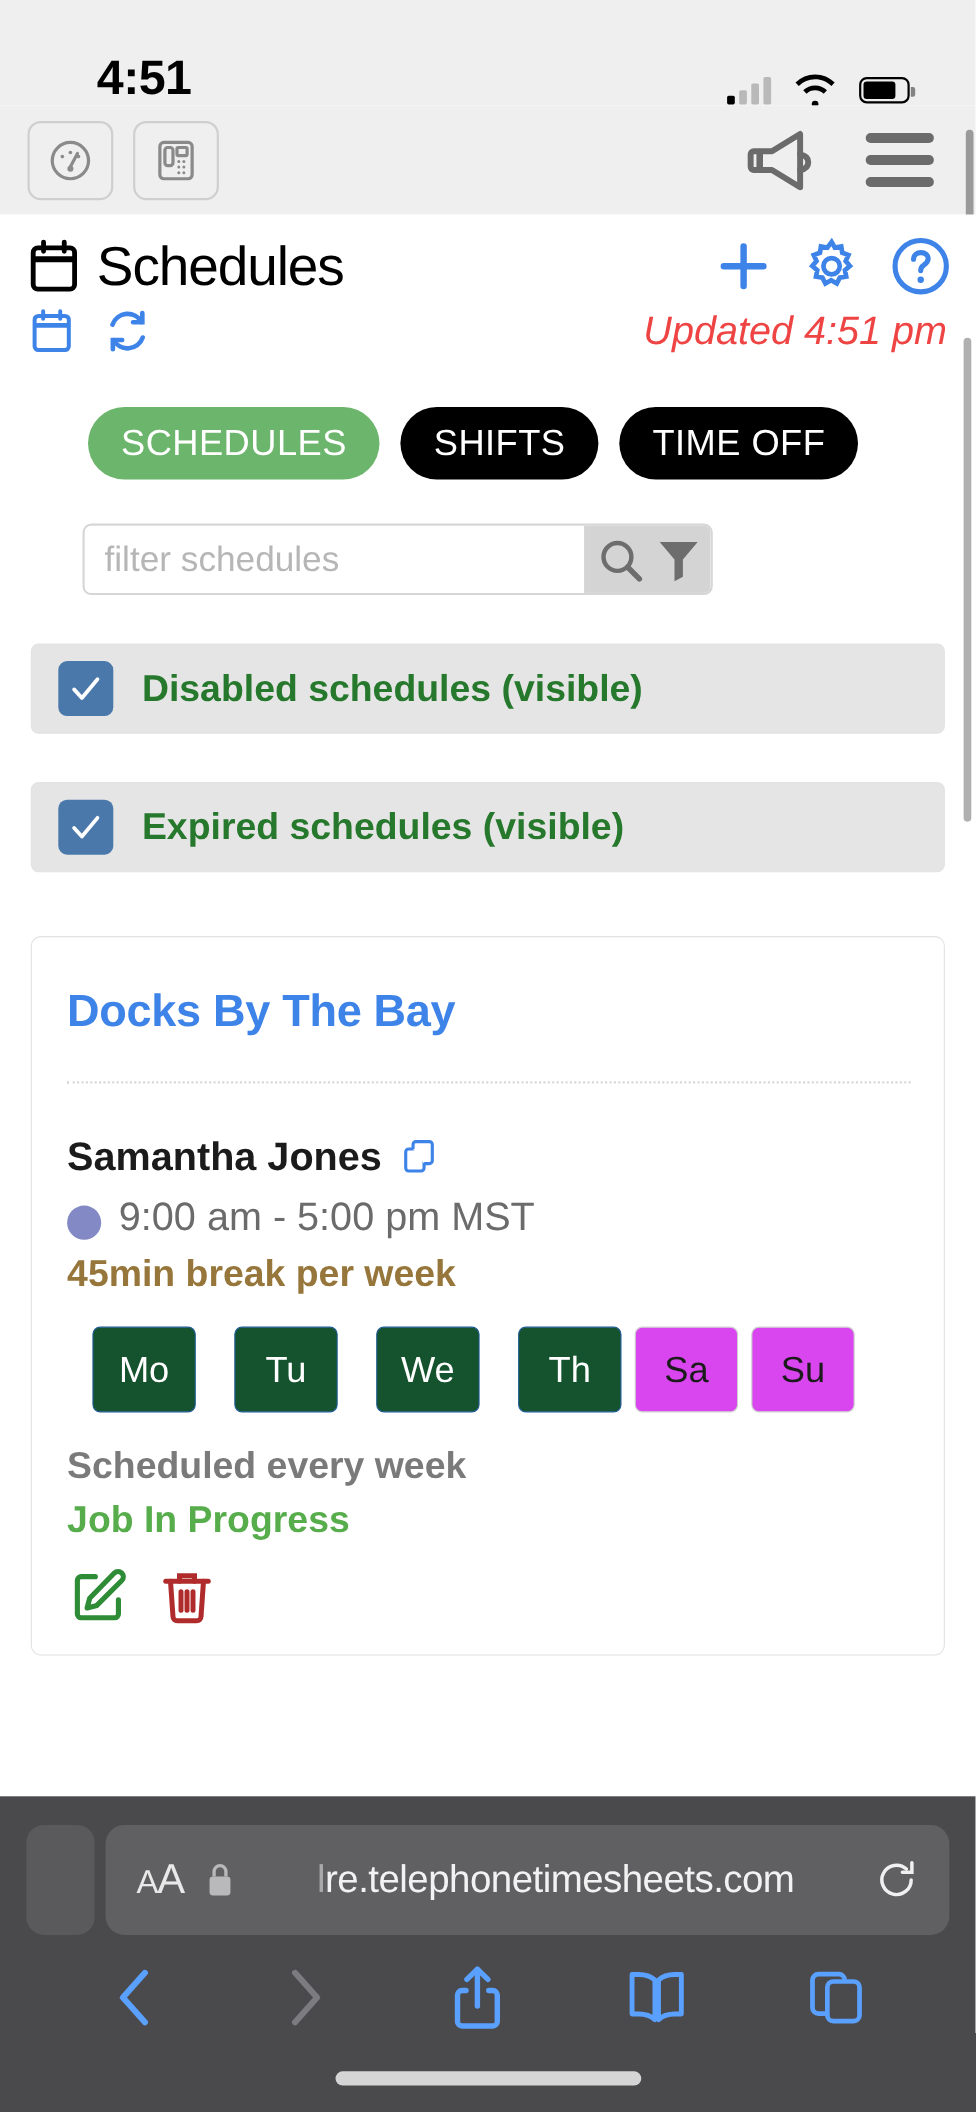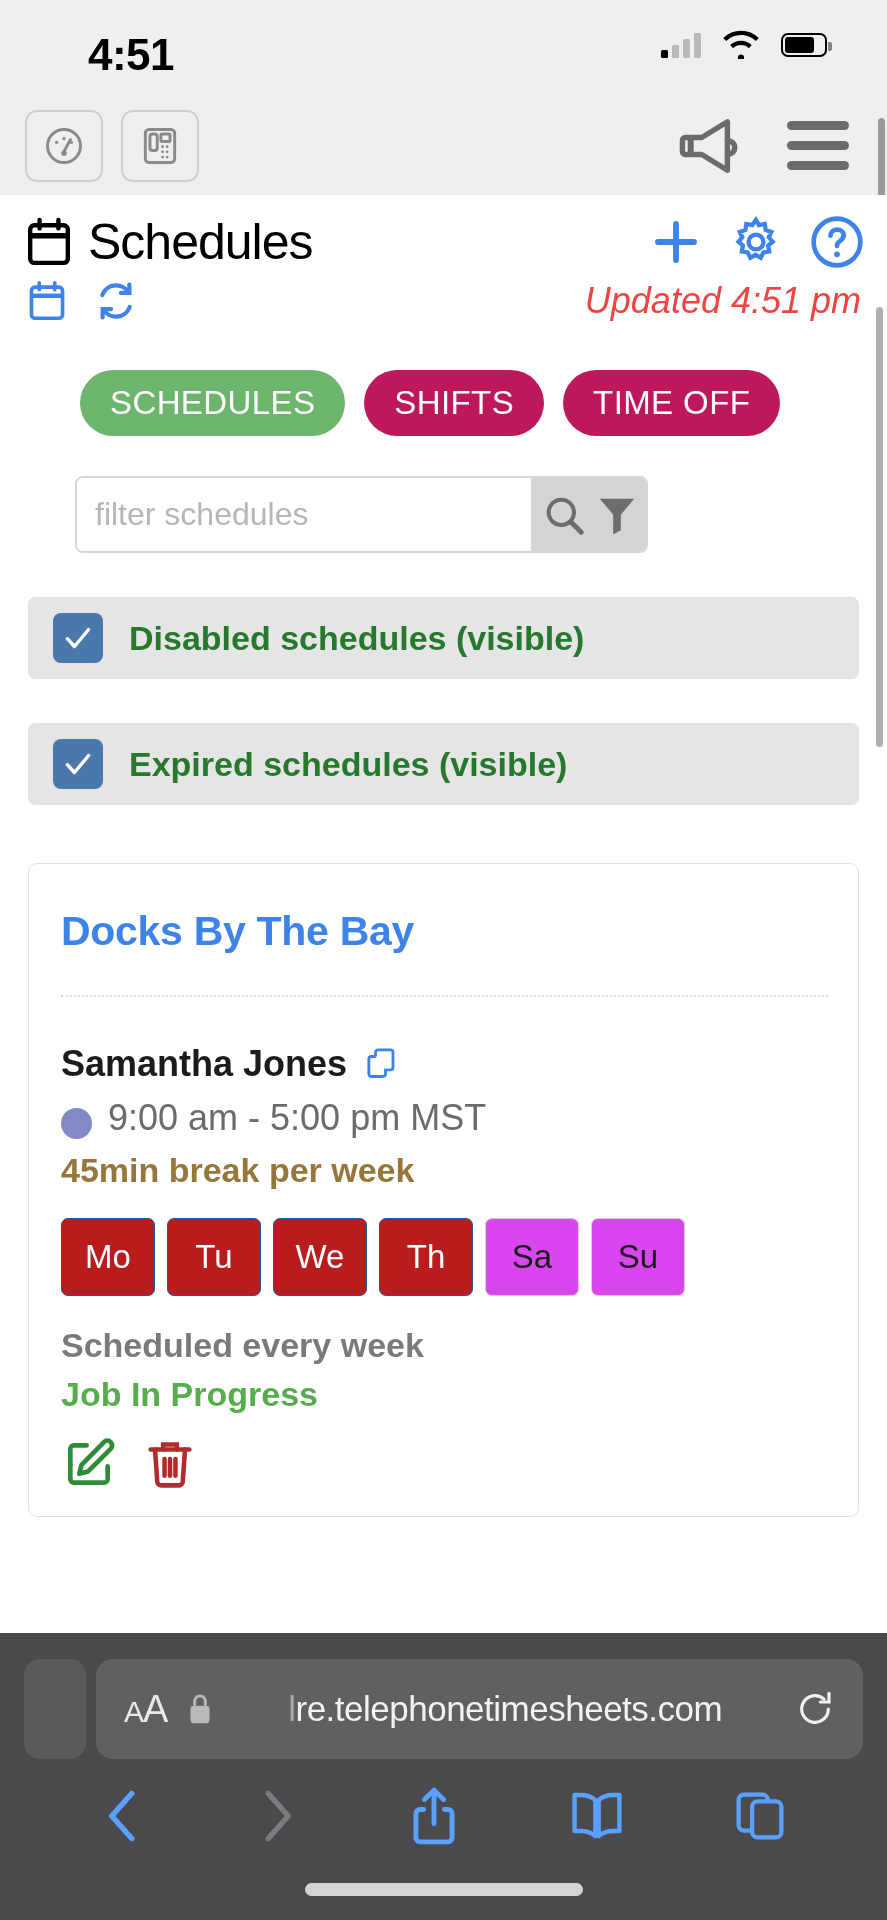--- a/index.html
+++ b/index.html
@@ -7,21 +7,21 @@
     width: 887px; height: 1920px;
     font-family: "Liberation Sans", sans-serif;
     background: #ffffff;
     overflow: hidden;
   }
   .phone { position: relative; width: 887px; height: 1920px; background:#ffffff; }
 
   
   .statusbar {
     height: 96px; background: #efefef;
-    display: flex; align-items: flex-start; justify-content: space-between;
+    display: flex; align-items: flex-end; justify-content: space-between;
     padding: 30px 60px 0 88px;
   }
   .status-time { font-size: 44px; font-weight: 600; color:#000; letter-spacing:-0.5px; }
   .status-right { display:flex; align-items:center; gap:20px; }
   .signal { display:flex; align-items:flex-end; gap:4px; height:26px; }
   .signal i { display:block; width:7px; background:#000; border-radius:1.5px; }
   .signal i:nth-child(1){ height:8px; background:#000; }
   .signal i:nth-child(2){ height:13px; background:#b9b9b9; }
   .signal i:nth-child(3){ height:19px; background:#b9b9b9; }
   .signal i:nth-child(4){ height:25px; background:#b9b9b9; }
@@ -64,25 +64,25 @@
   }
   .sub-icons { display:flex; align-items:center; gap:28px; }
   .updated { font-size:36px; font-style:italic; color:#ef4444;text-align:center; }
 
   .tabs { display:flex; gap:19px; padding: 47px 0 0 80px; }
   .tab {
     padding: 14px 30px; border-radius:34px; color:#fff;
     font-size:33px; letter-spacing:.4px; white-space:nowrap;
   }
   .tab.active { background:#6cb56c; }
-  .tab.inactive { background:#be185d; }
+  .tab.inactive { background:#000000; }
 
   .searchrow { display:flex; padding: 40px 0 0 75px; }
   .search-box {
-    display:flex; width:573px; height:77px;
+    display:flex; width:573px; height:65px;
     border:2px solid #d6d6d6; border-radius:8px; overflow:hidden; background:#fff;
   }
   .search-input {
     flex:1; border:none; outline:none; background:#fff;
     font-size:32px; color:#444; padding-left:18px;
     font-family:"Liberation Sans", sans-serif;
   }
   .search-input::placeholder { color:#b6b6b6; }
   .search-actions {
     width:115px; background:#d4d4d4; display:flex; align-items:center;
@@ -112,21 +112,21 @@
   .dot { width:31px; height:31px; border-radius:50%; background:#8289c4; display:inline-block; }
   .time-text { font-size:36px; color:#6b6b6b; }
   .break-text { font-size:34px; font-weight:bold; color:#96763a; margin-top:12px; }
 
   .days { display:flex; gap:12px; margin-top:28px; }
   .day {
     width:94px; height:78px; border-radius:7px;
     display:flex; align-items:center; justify-content:center;
     font-size:33px;
   }
-  .day.on { background:#b91c1c; color:#fff; border:1.5px solid #205d95; }
+  .day.on { background:#14532d; color:#fff; border:1.5px solid #205d95;margin-left:23px; }
   .day.off { background:#d946ef; color:#1b1b1b; border:1.5px solid #cfcfcf; }
 
   .sched-every { font-size:34px; font-weight:bold; color:#7a7a7a; margin-top:30px; }
   .job-status { font-size:34px; font-weight:bold; color:#57ad4c; margin-top:10px; }
   .card-actions { display:flex; gap:28px; margin-top:22px; align-items:center; }
 
   
   .safari {
     position:absolute; left:0; right:0; bottom:0; height:287px;
     background:#4a4a4d;

